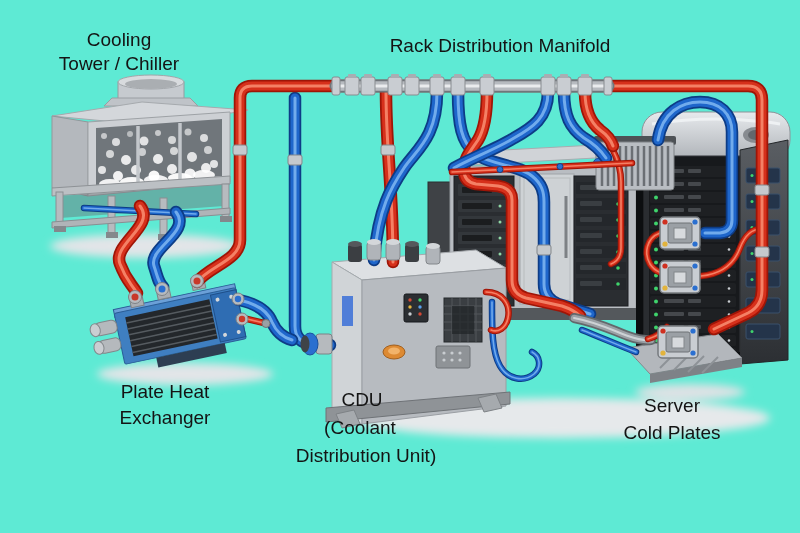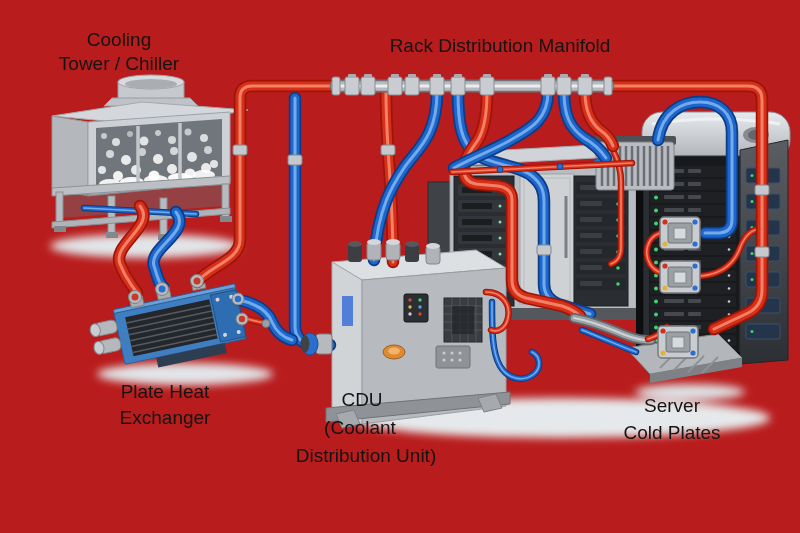--- a/index.html
+++ b/index.html
@@ -1,16 +1,16 @@
 <!DOCTYPE html>
 <html><head>
 <meta charset="utf-8">
 <style>
   html,body{margin:0;padding:0;background:#ffffff;}
-  .stage{position:relative;width:800px;height:533px;background:#b91c1c;overflow:hidden;
+  .stage{position:relative;width:800px;height:533px;background:#5eead4;overflow:hidden;
          font-family:"Liberation Sans", sans-serif;}
   svg{display:block}
   
   .pp{fill:none;stroke-linecap:round;stroke-linejoin:round}
   .rb{stroke:#9e1507;stroke-width:12.5}
   .rm{stroke:#d6301b;stroke-width:9}
   .rh{stroke:#f78a6e;stroke-width:3;opacity:.9}
   .rb2{stroke:#9e1507;stroke-width:6.5}
   .rm2{stroke:#d6301b;stroke-width:4.5}
   .rh2{stroke:#f78a6e;stroke-width:1.6;opacity:.9}

